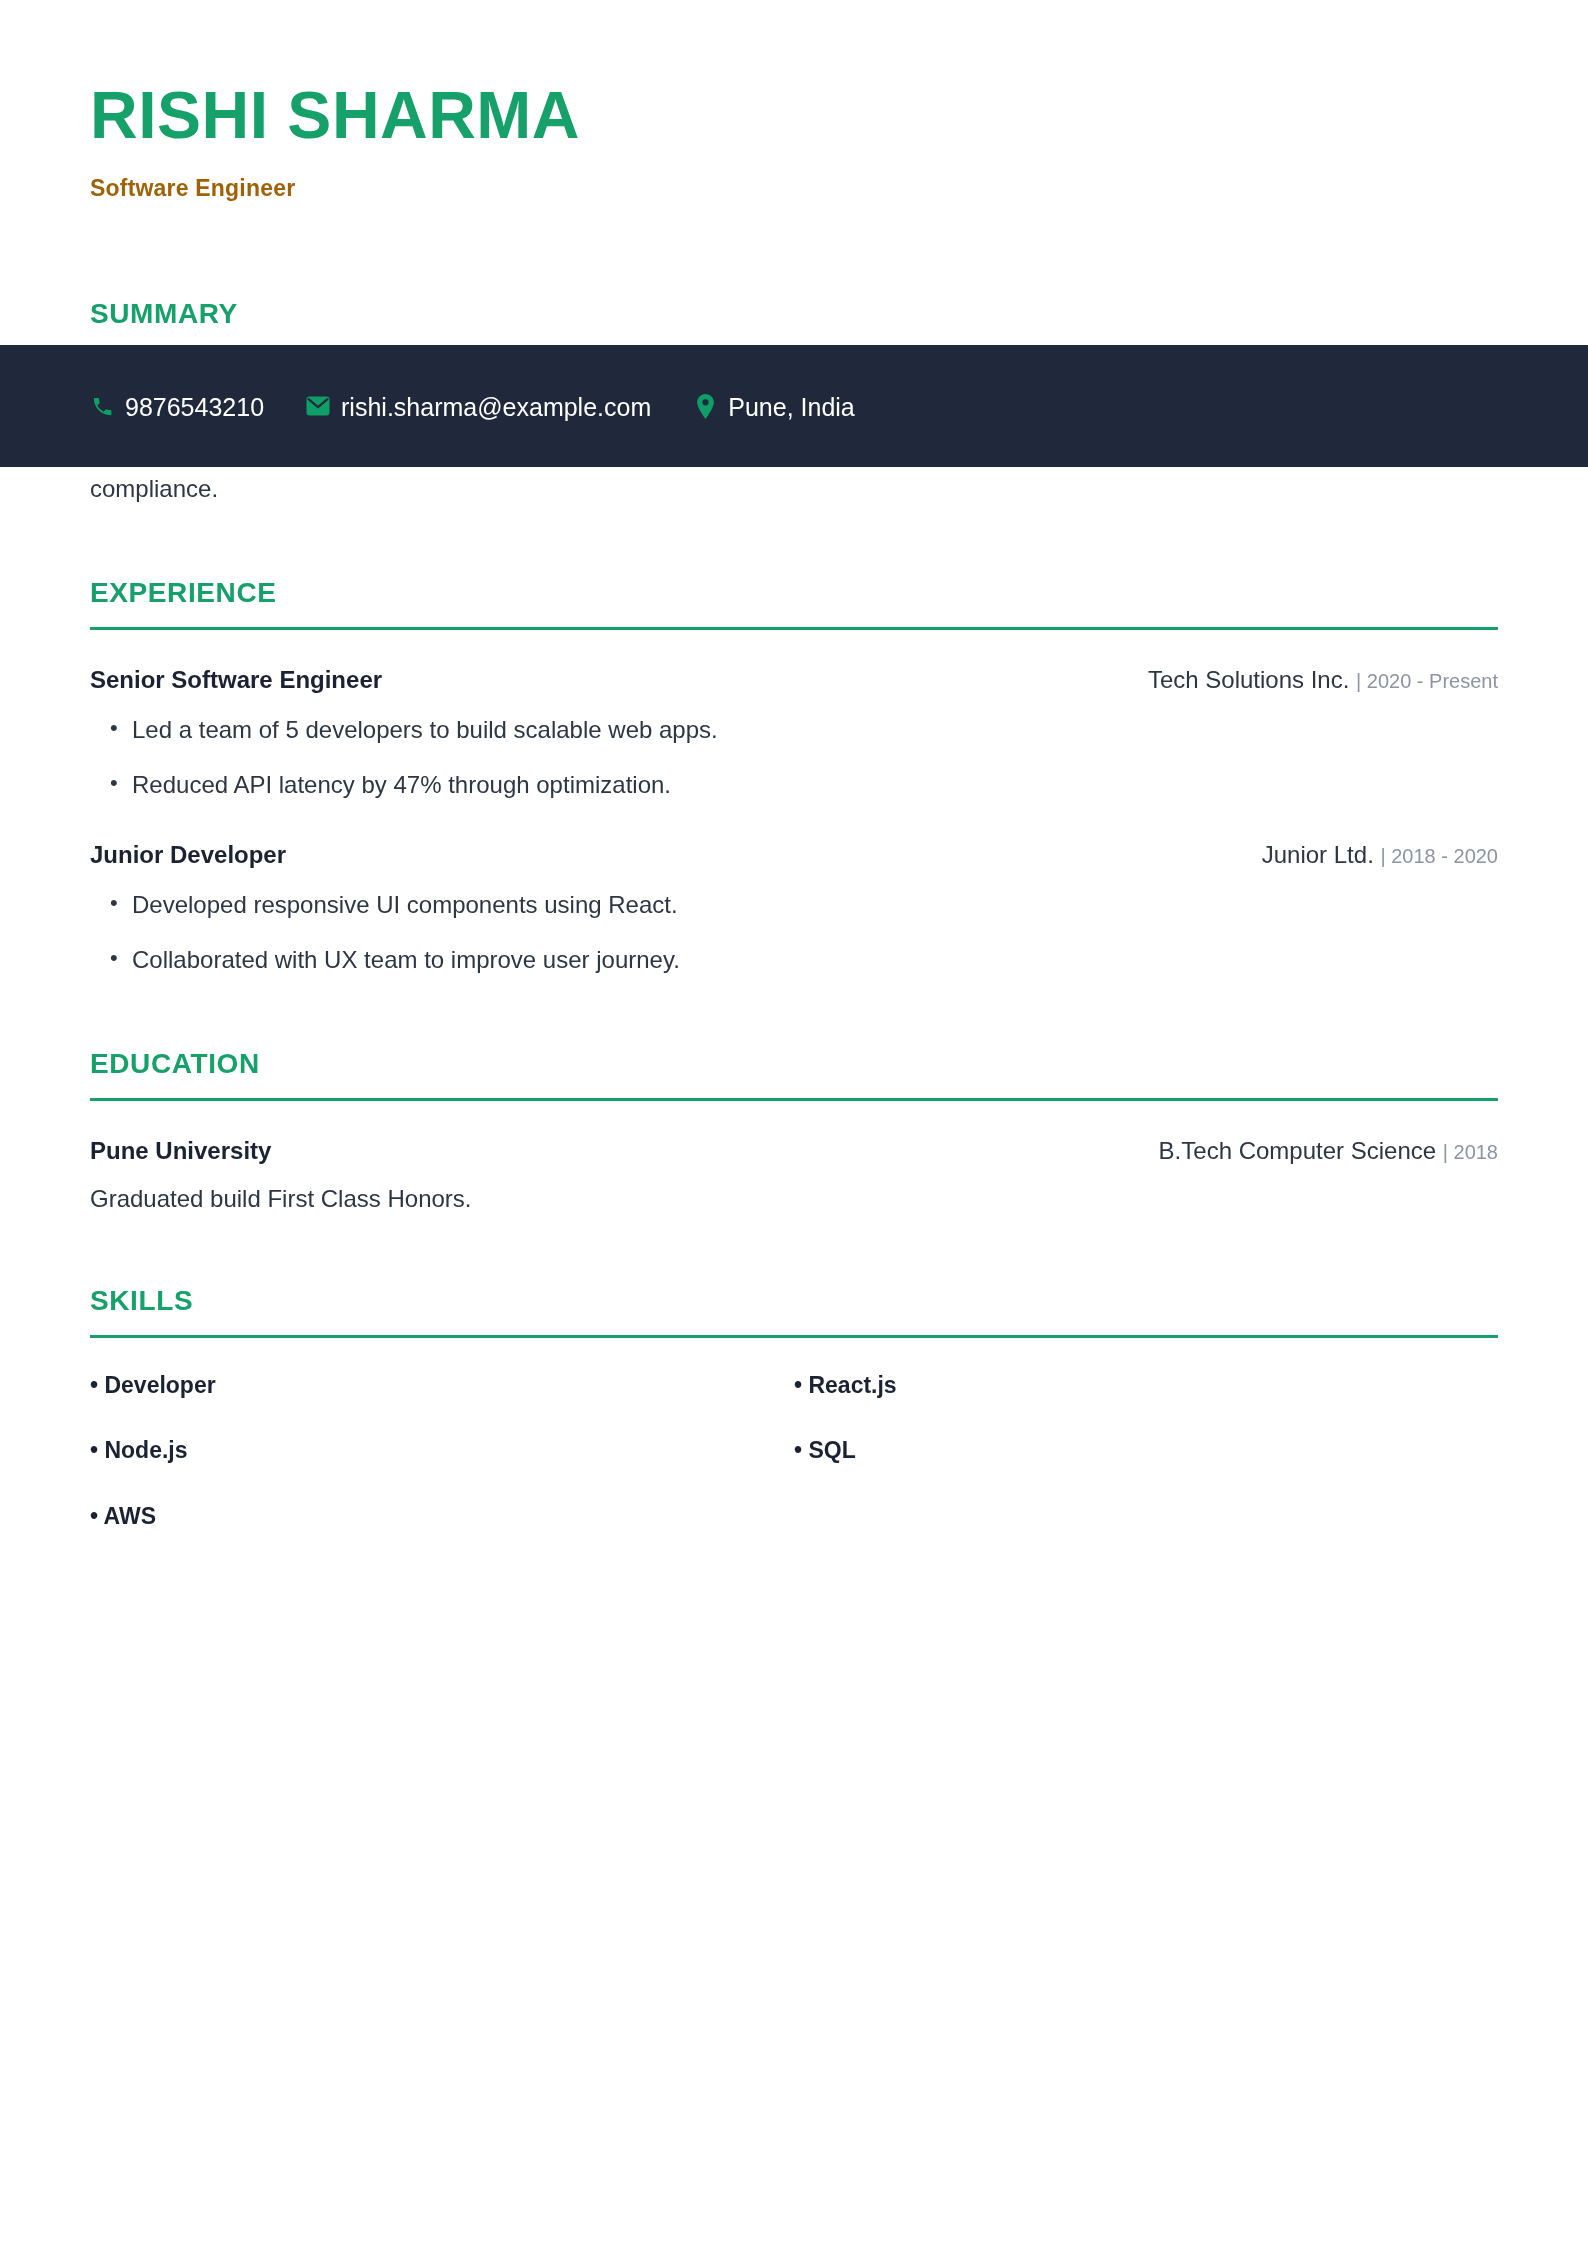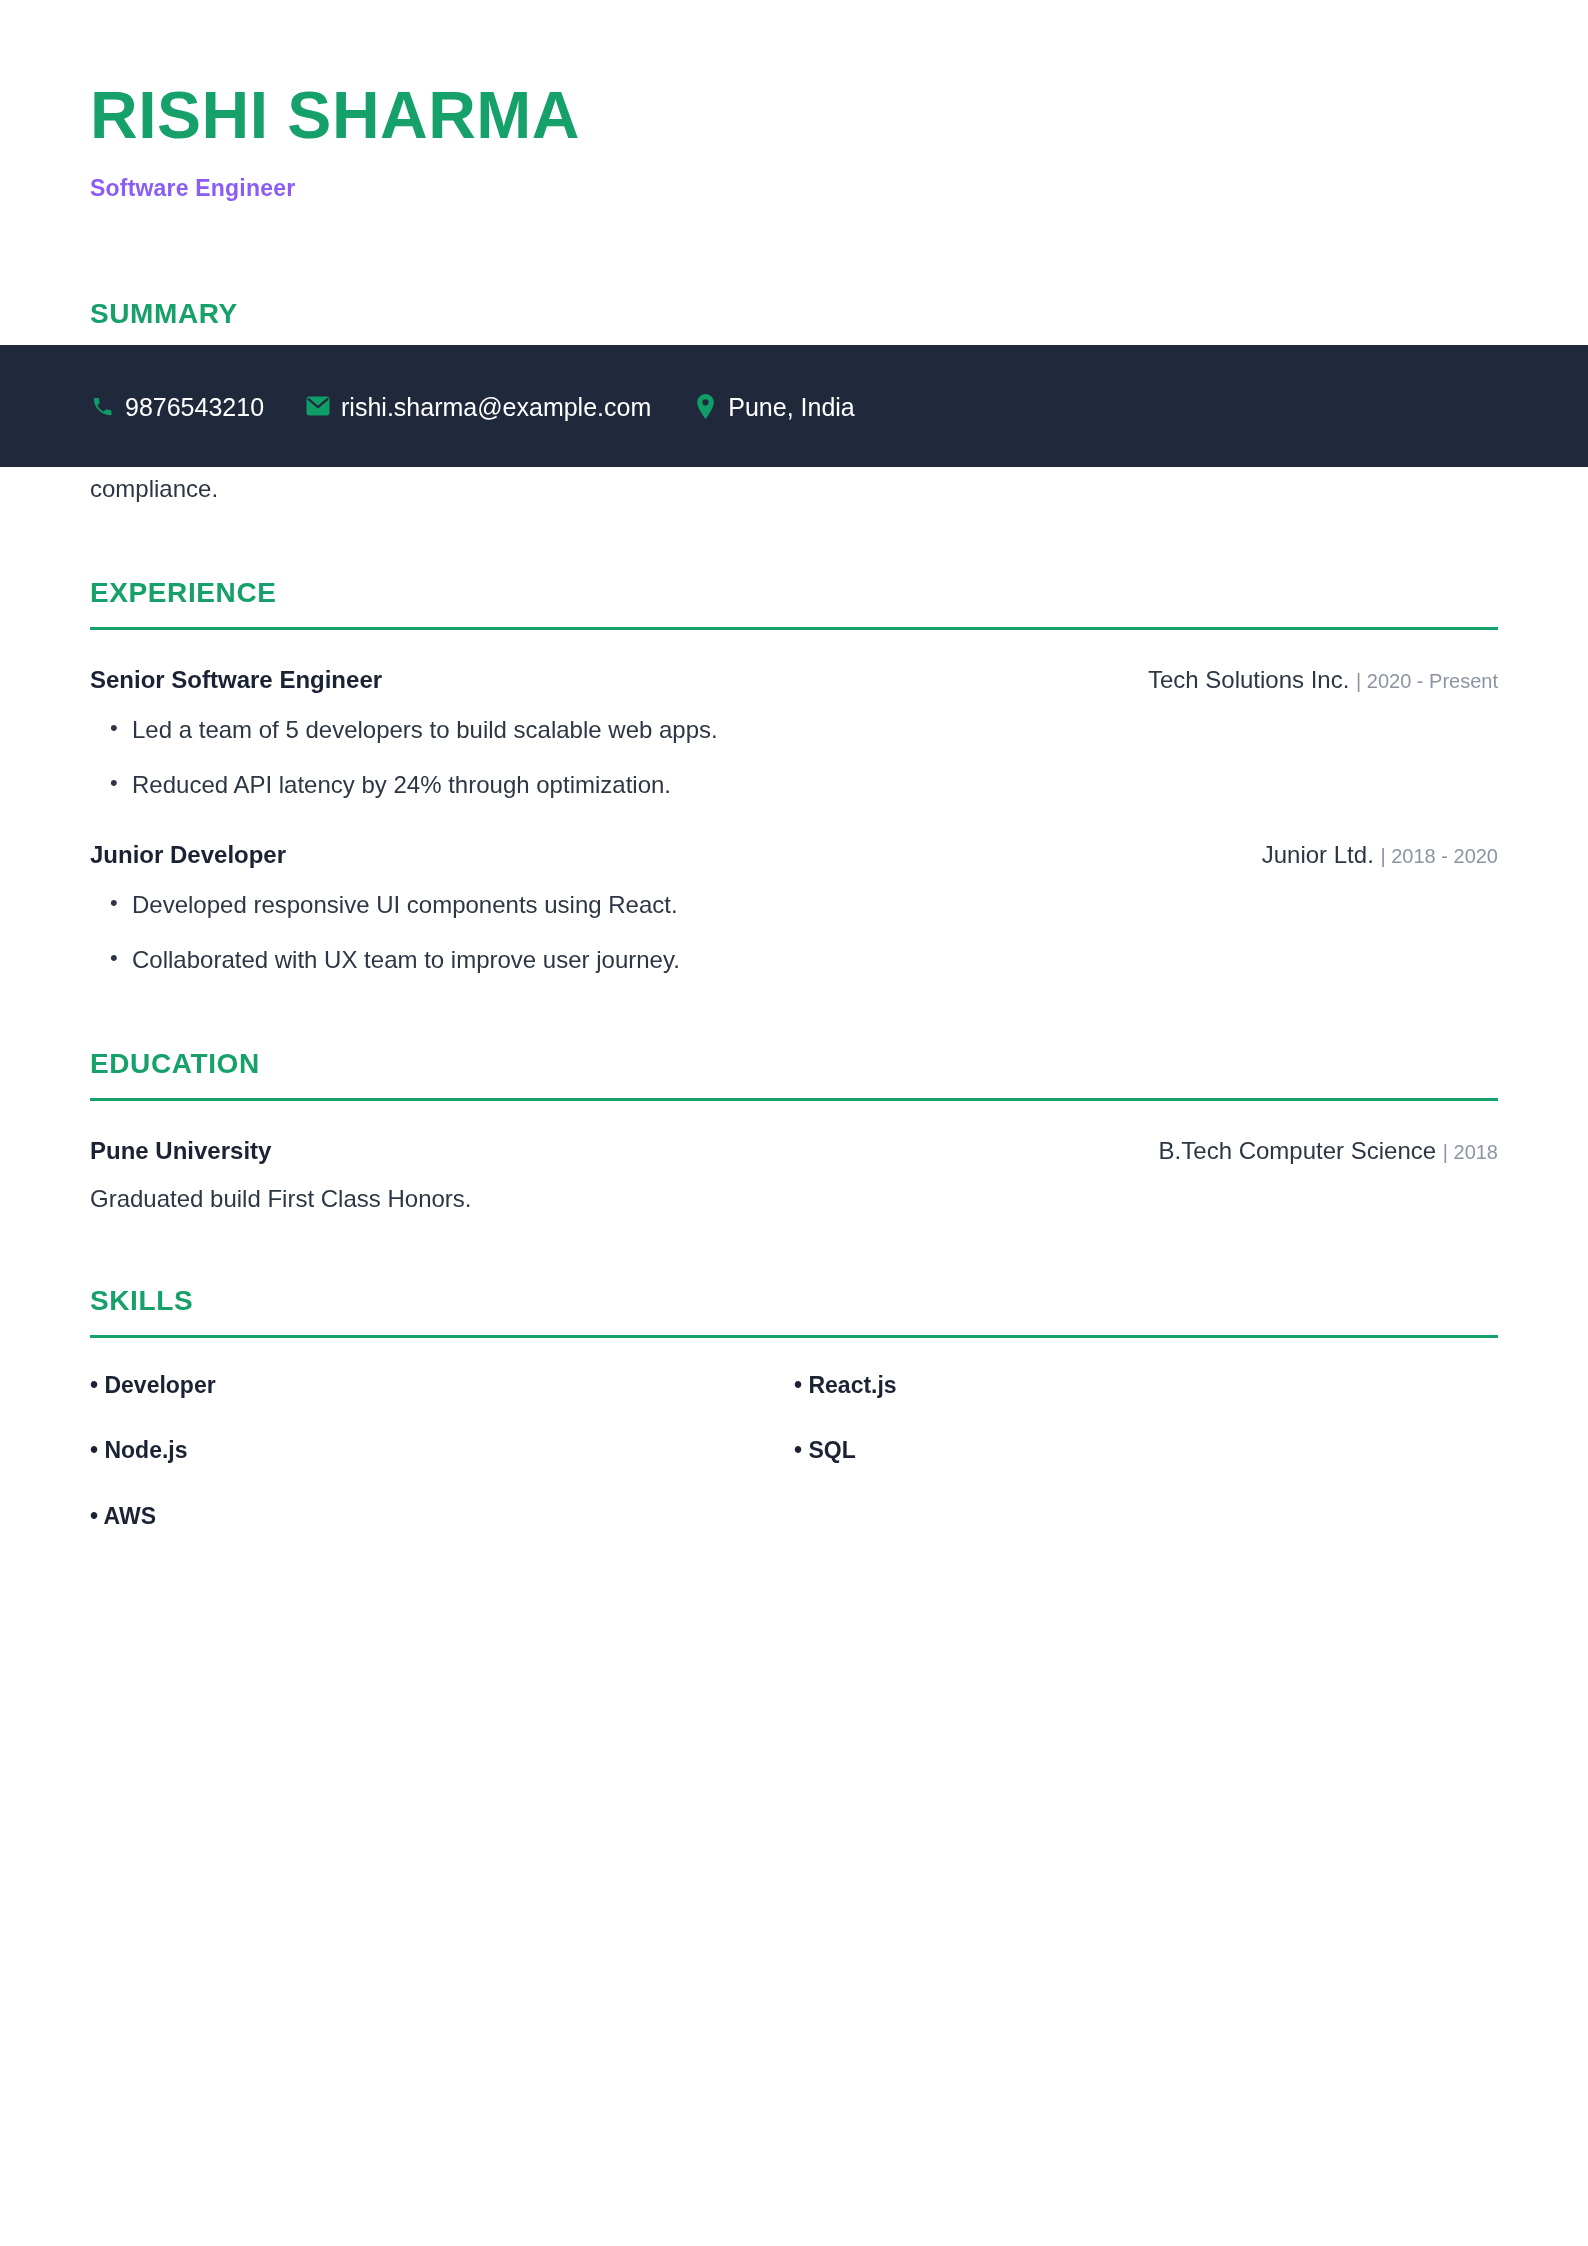--- a/index.html
+++ b/index.html
@@ -29,21 +29,21 @@
     font-size: 66px;
     font-weight: bold;
     color: #16a06a;
     letter-spacing: 0.5px;
     line-height: 1.08;
     margin: 0;
   }
   .job-title {
     font-size: 23px;
     font-weight: bold;
-    color: #8b5cf6;
+    color: #a16207;
     margin-top: 24px;
     letter-spacing: 0.2px;
   }
 
   
   .contact-bar {
     position: absolute;
     top: 337px;
     left: 0;
     width: 1588px;
@@ -223,21 +223,21 @@
       <div class="entry">
         <div class="entry-head">
           <div class="entry-left">Senior Software Engineer</div>
           <div class="entry-right">
             <span>Tech Solutions Inc.</span>
             <span class="meta">| 2020 - Present</span>
           </div>
         </div>
         <ul class="bullets">
           <li>Led a team of 5 developers to build scalable web apps.</li>
-          <li>Reduced API latency by 24% through optimization.</li>
+          <li>Reduced API latency by 47% through optimization.</li>
         </ul>
       </div>
 
       <div class="entry">
         <div class="entry-head">
           <div class="entry-left">Junior Developer</div>
           <div class="entry-right">
             <span>Junior Ltd.</span>
             <span class="meta">| 2018 - 2020</span>
           </div>

